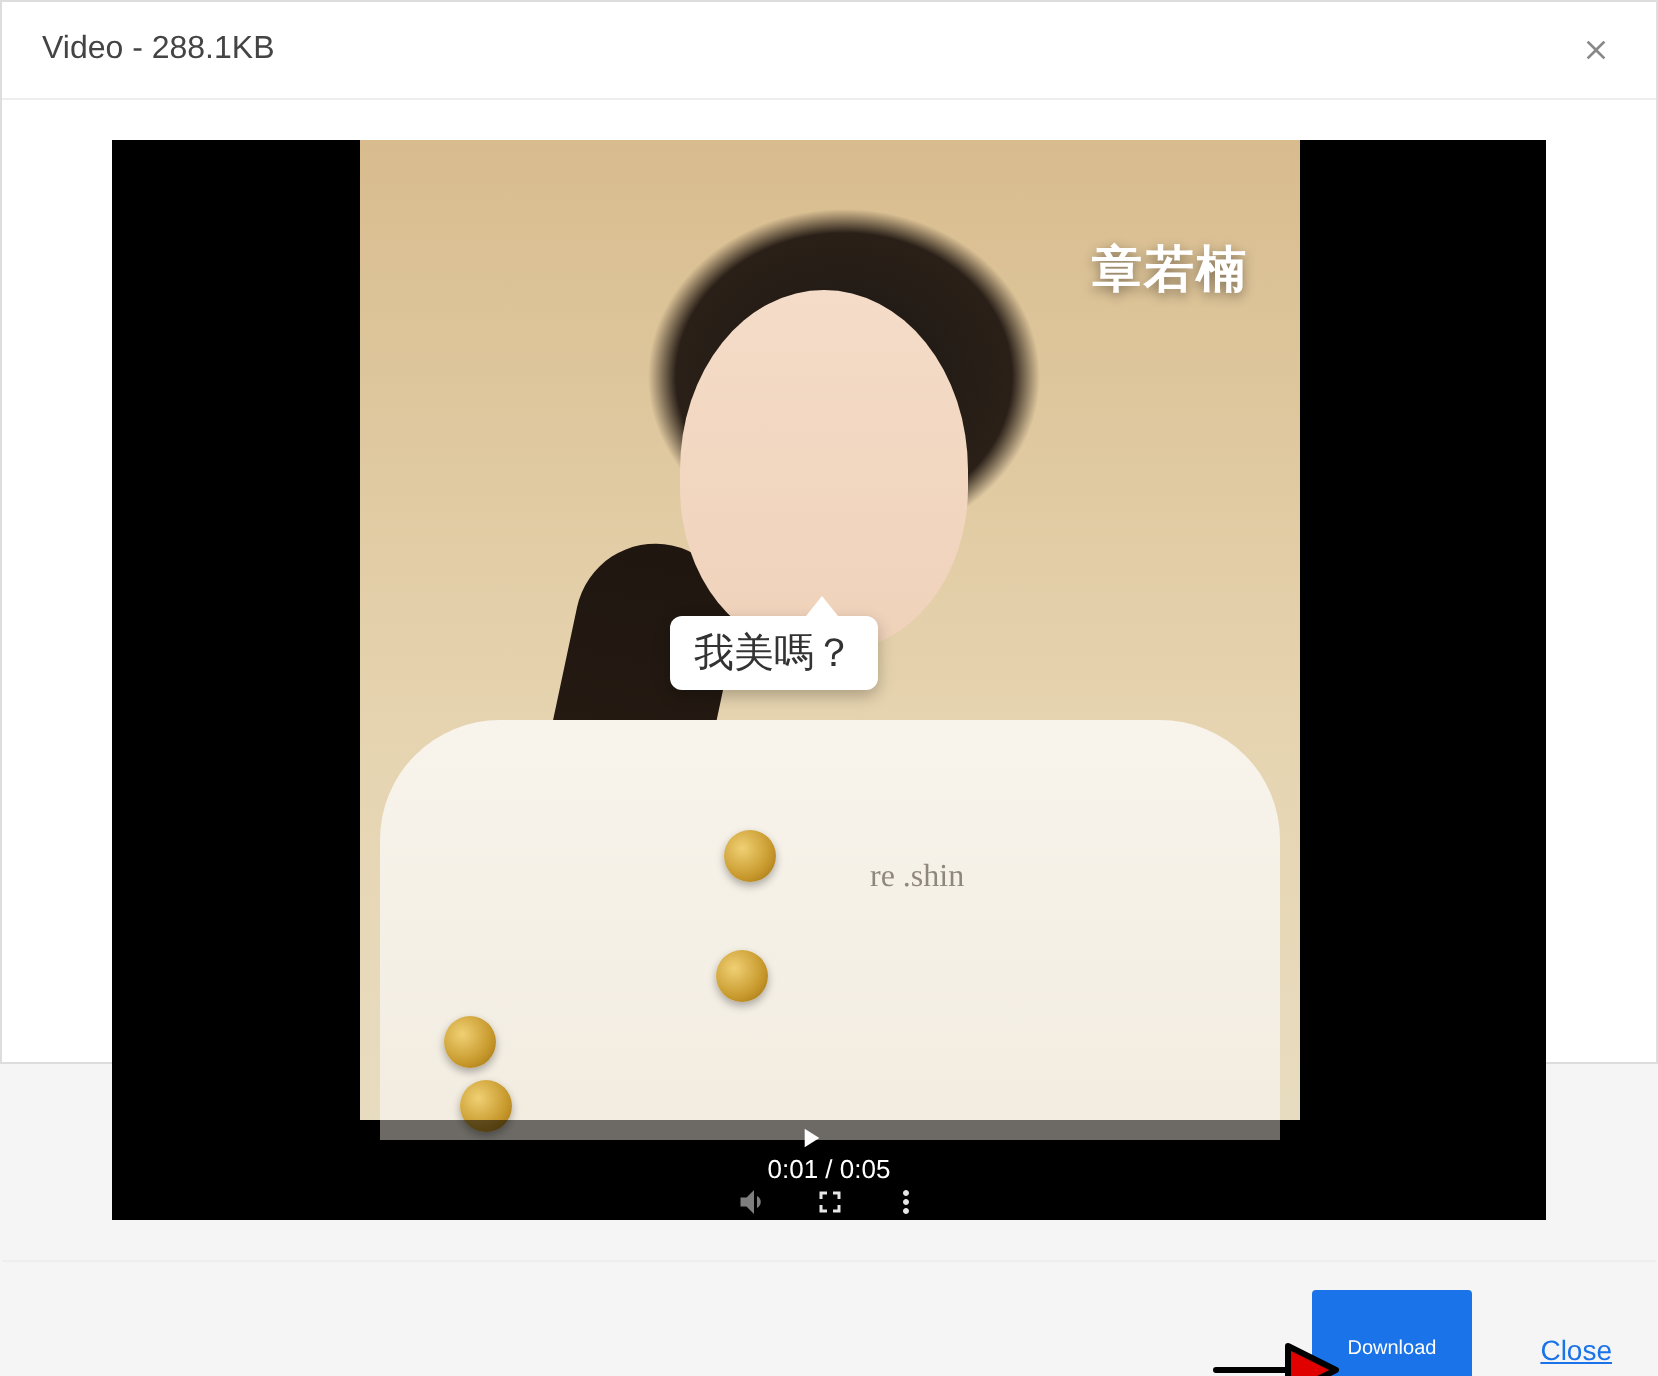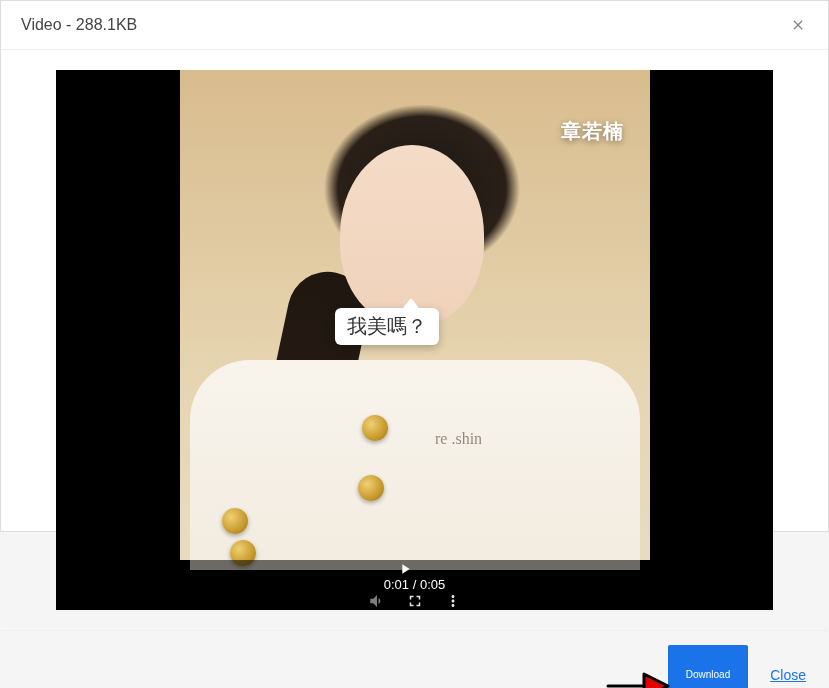--- a/index.html
+++ b/index.html
@@ -108,21 +108,21 @@
     }
     .gold-btn.b1 { top: 438px; left: 42px; }
     .gold-btn.b2 { top: 470px; left: 50px; }
     .gold-btn.b3 { top: 345px; left: 182px; }
     .gold-btn.b4 { top: 405px; left: 178px; }
     .caption-name {
       position: absolute;
       top: 48px;
       right: 26px;
       color: #fff;
-      font-size: 20px;
+      font-size: 25px;
       font-weight: 600;
       text-shadow: 0 2px 6px rgba(0,0,0,.4);
       letter-spacing: 1px;
       margin-left: 12px;
     }
     .speech {
       position: absolute;
       top: 238px;
       left: 155px;
       background: #fff;
@@ -194,20 +194,21 @@
       padding: 24px 18px;
       font-size: 10px;
       cursor: pointer;
       border-radius: 2px;
     }
     .close-link {
       color: #1a73e8;
       text-decoration: underline;
       font-size: 14px;
       cursor: pointer;
+      margin-left: 12px;
     }
     .arrow-annotation {
       position: absolute;
       right: 158px;
       bottom: 8px;
       pointer-events: none;
     }
     .arrow-annotation svg { width: 64px; height: 40px; }
   </style>
 </head>

